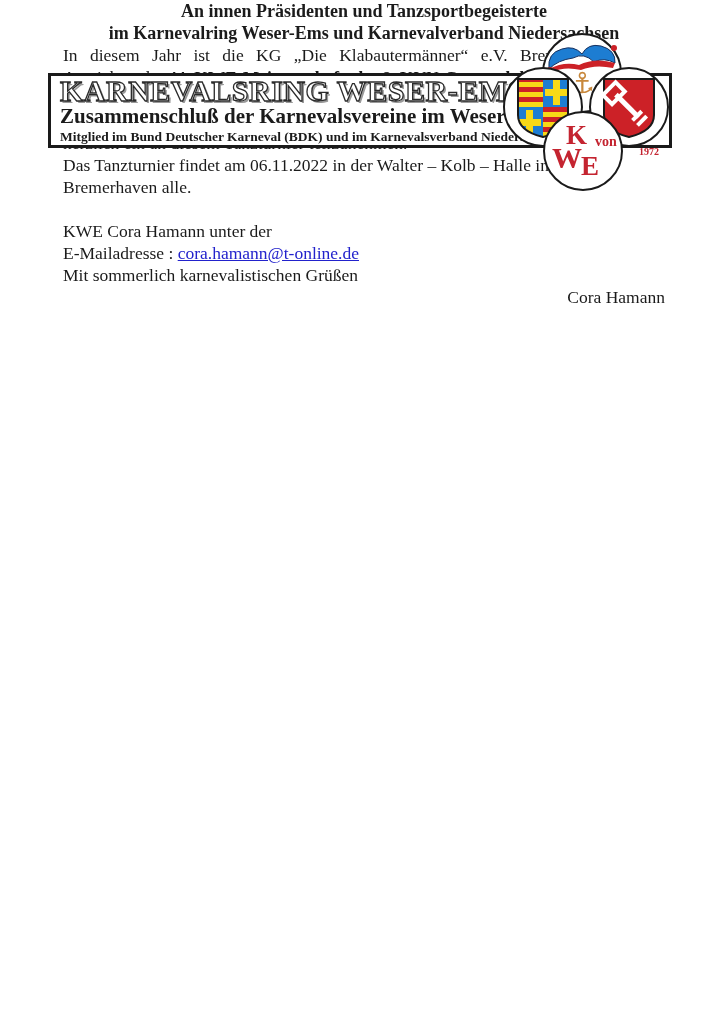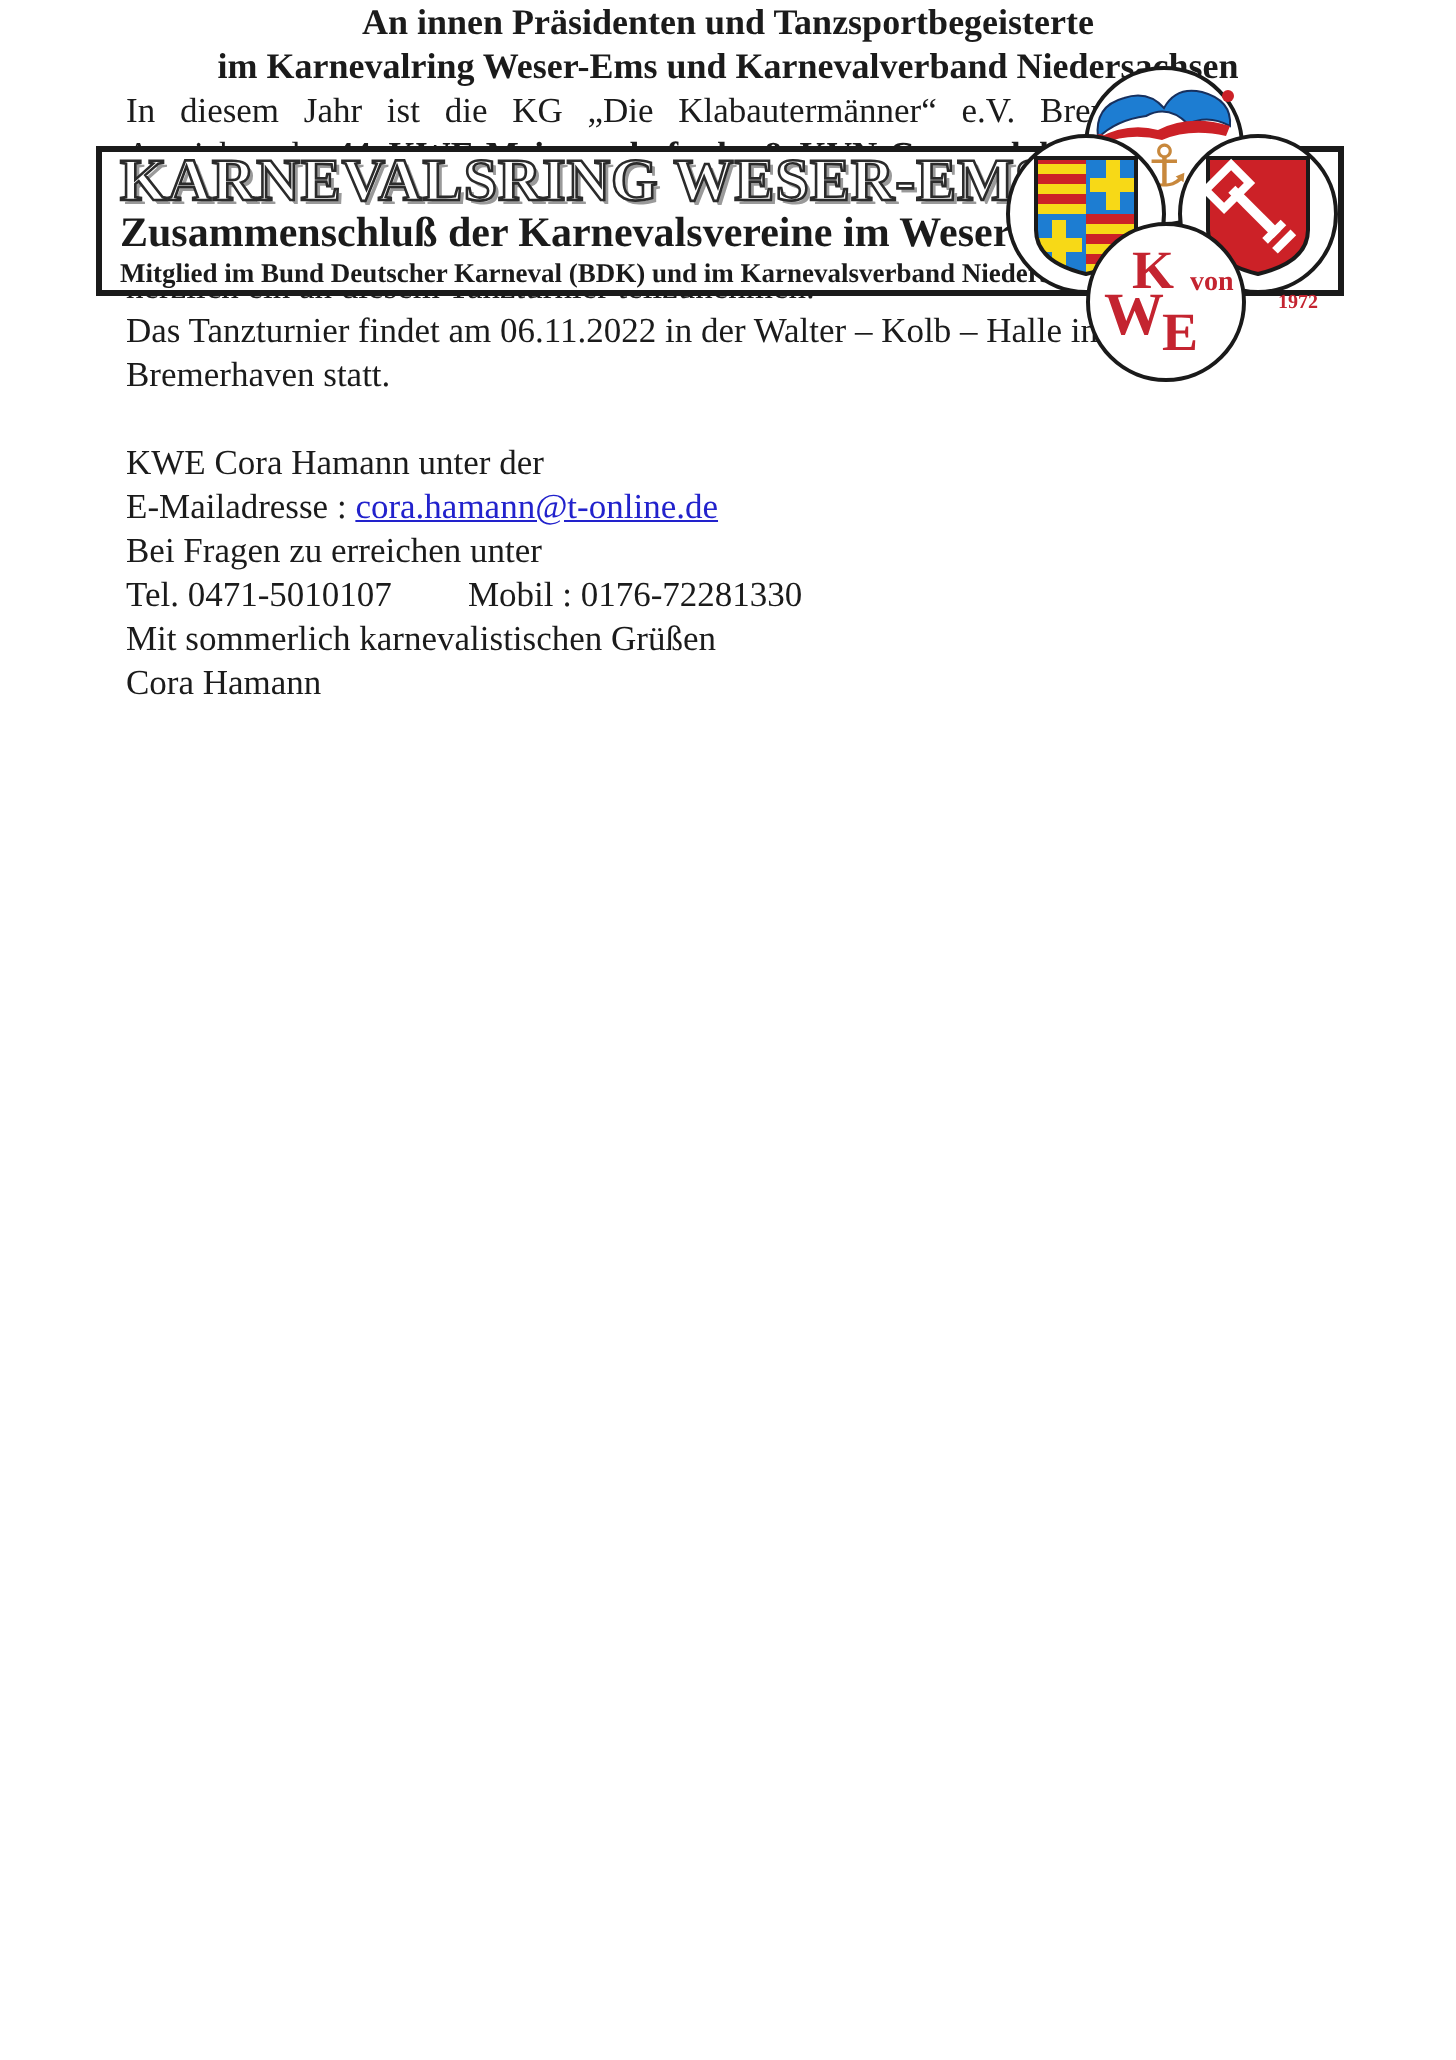--- a/index.html
+++ b/index.html
@@ -57,21 +57,21 @@
   .heading { text-align:center; font-weight:bold; font-size:18px; }
   .h1 { margin-top:279px; }
   .h2 { margin-top:22px; }
   .p1 { margin-top:46px; }
   .p2 { margin-top:23px; }
   .p3 { margin-top:23px; }
   .p4 { margin-top:25px; }
   .p5 { margin-top:22px; }
   .p6 { margin-top:24px; }
   .closing   { margin-top:46px; }
-  .signature { margin-top:22px; }
+  .signature { margin-top:22px;text-align:right; }
   .ws8 { word-spacing:8px; }
   .ws5 { word-spacing:5px; }
   b { font-weight:bold; }
   .email-link { color:#2222cc; text-decoration:underline; cursor:pointer; }
   .mobil { margin-left:38px; }
 </style>
 </head>
 <body>
 
 <div class="page">
@@ -153,34 +153,30 @@
       <b>2. B-Turnier.</b>
     </div>
 
     <div class="p2">
       <span>Die Klabautermänner laden alle Vereine, Trainer*innen und Aktive recht</span><br>
       <span>herzlich ein an diesem Tanzturnier teilzunehmen.</span>
     </div>
 
     <div class="p3">
       <span>Das Tanzturnier findet am 06.11.2022 in der Walter – Kolb – Halle in</span><br>
-      <span>Bremerhaven statt.</span>
+      <span>Bremerhaven alle.</span>
     </div>
 
     <div class="p4">
       <br>
       <span>KWE Cora Hamann unter der</span>
     </div>
 
     <div class="p5">
       <span>E-Mailadresse : </span><a class="email-link">cora.hamann@t-online.de</a>
     </div>
 
-    <div class="p6">
-      <span>Bei Fragen zu erreichen unter</span><br>
-      <span>Tel. 0471-5010107</span><span class="mobil">Mobil : 0176-72281330</span>
-    </div>
 
     <div class="closing">Mit sommerlich karnevalistischen Grüßen</div>
     <div class="signature">Cora Hamann</div>
 
   </div>
 </div>
 
 </body></html>

